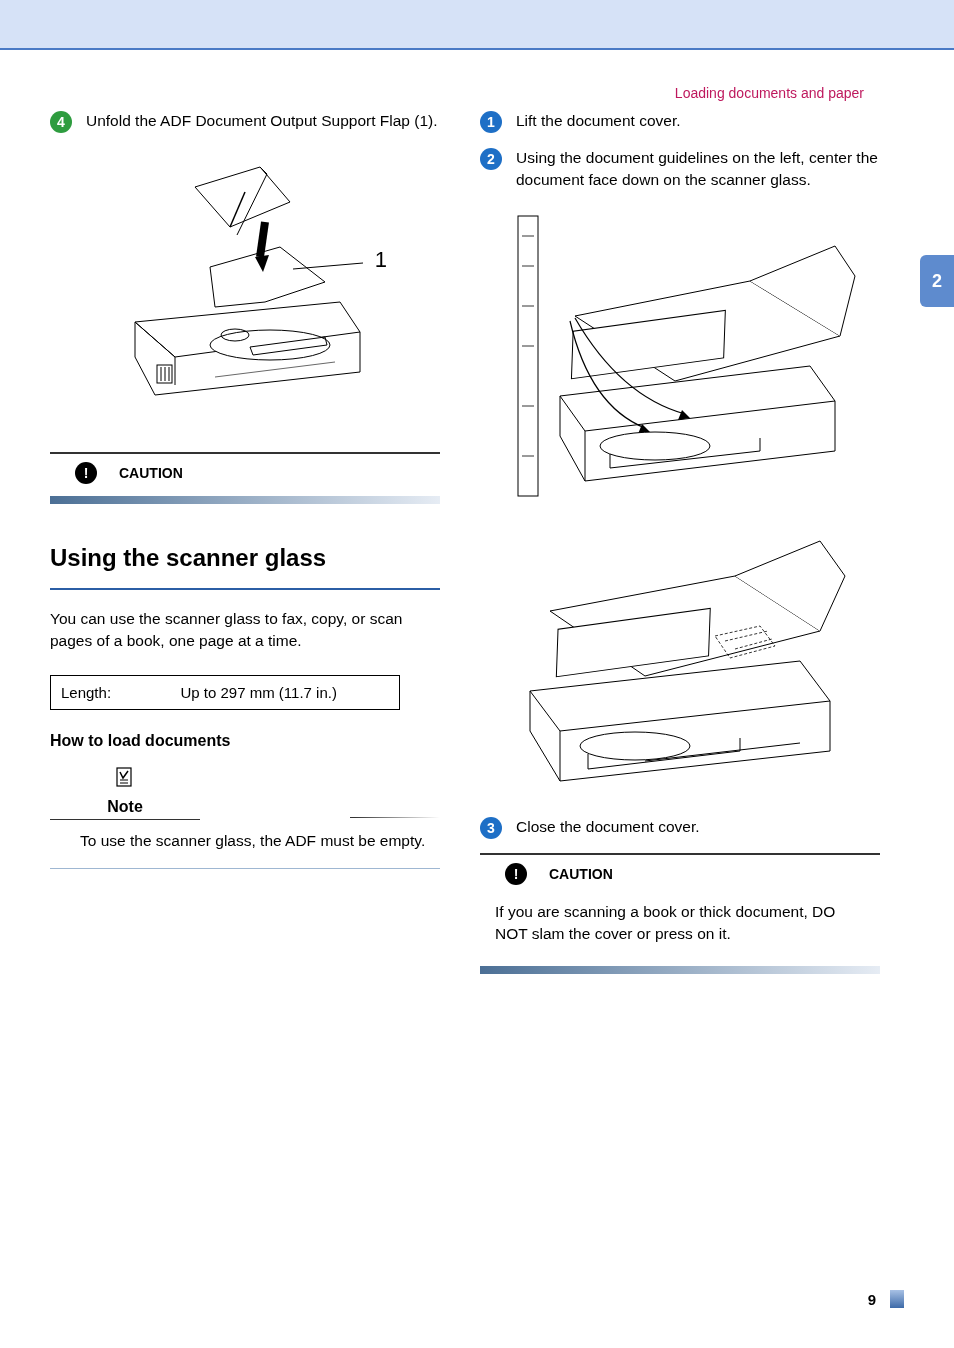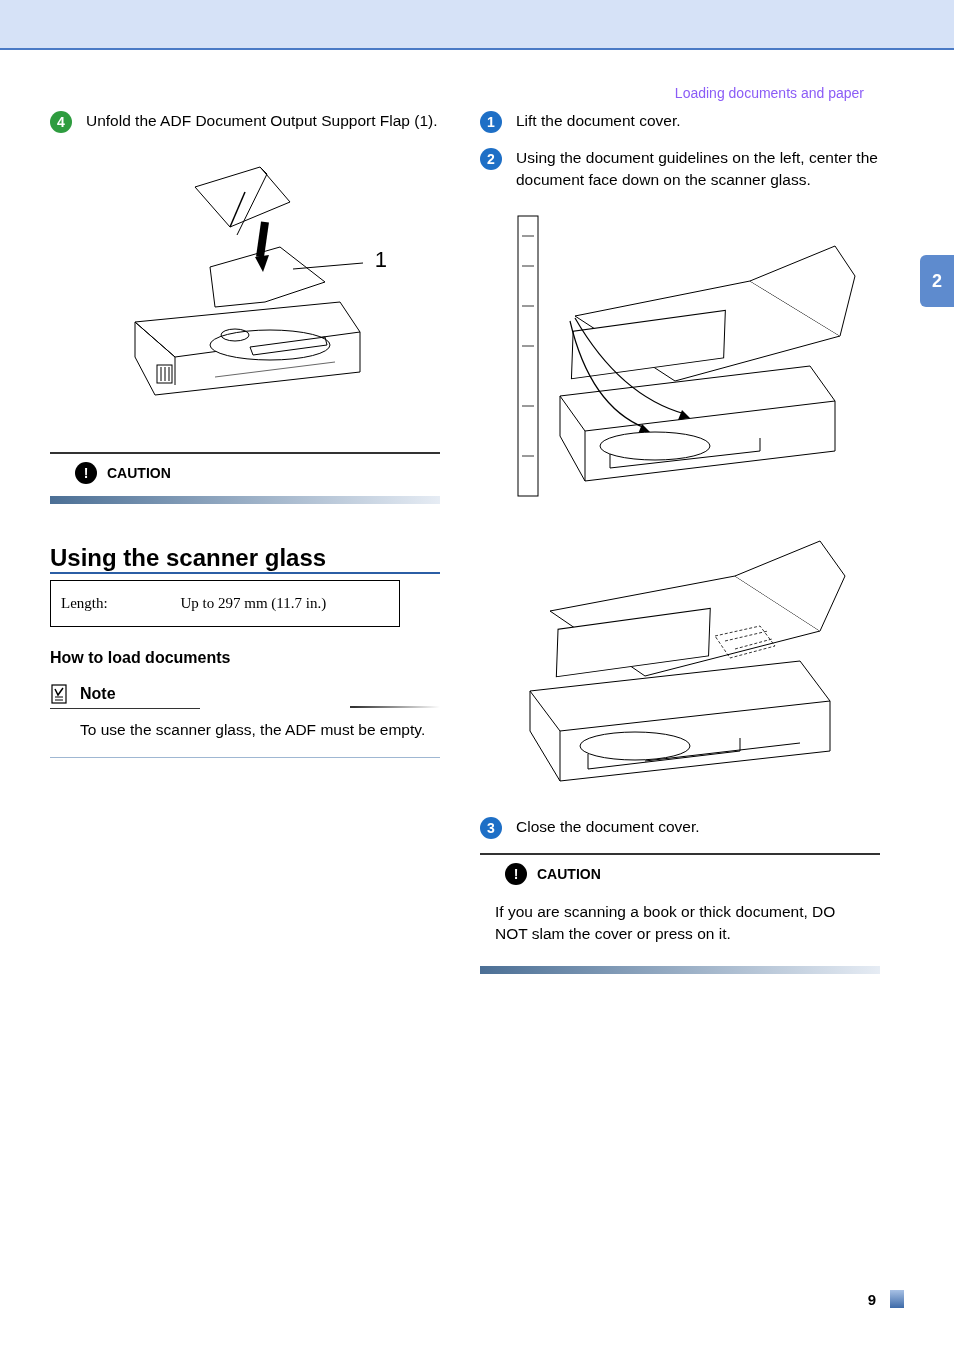--- a/index.html
+++ b/index.html
@@ -14,21 +14,21 @@
     .top-bar {
       height: 50px;
       background: #d6e2f7;
       border-bottom: 2px solid #4a7ac5;
     }
     .breadcrumb {
       position: absolute;
       top: 85px;
       right: 90px;
       font-size: 14px;
-      color: #8b5cf6;
+      color: #be185d;
     }
     .page-wrap {
       padding: 60px 50px 40px 50px;
       position: relative;
     }
     .two-col {
       display: flex;
       gap: 40px;
     }
     .col {
@@ -78,66 +78,66 @@
       gap: 10px;
       padding: 8px 0 8px 25px;
     }
     .caution-icon {
       width: 22px; height: 22px; background: #000;
       color: #fff; border-radius: 50%;
       display: flex; align-items: center; justify-content: center;
       font-size: 14px; font-weight: bold;
     }
     .caution-label {
-      font-size: 14px; font-weight: bold;
+      font-size: 14px; font-weight: bold; margin-left: 12px;
     }
     .caution-body {
       font-size: 15.5px; line-height: 1.45;
       padding: 8px 10px 16px 15px;
     }
     .grad-bar {
       height: 8px;
       background: linear-gradient(to right, #4b6f95, #e6ecf4);
       margin-top: 4px;
     }
     .section-title {
       font-size: 24px; font-weight: bold;
       margin-top: 40px; margin-bottom: 6px;
-      padding-bottom: 0;
+      padding-bottom: 16px;
       border-bottom: 2px solid #2b5ea5;
       color: #000;
     }
     .section-intro {
       font-size: 15.5px; line-height: 1.45;
       margin-top: 18px; margin-bottom: 22px;
     }
     .subhead {
       font-size: 16px; font-weight: bold;
       margin-top: 22px; margin-bottom: 14px;
     }
     table.spec {
       border-collapse: collapse;
       width: 350px;
       font-size: 15px;
       border: 1px solid #000;
     }
     table.spec td {
-      padding: 14px 10px;
-      font-family: Liberation Serif, serif;
+      padding: 8px 10px;
     }
     table.spec td:first-child { width: 120px; }
     .note-box {
       margin-top: 16px;
       border-bottom: 1px solid #9fb7d2;
     }
     .note-header {
       display: flex; align-items: center; gap: 10px;
       border-bottom: 1.5px solid #333;
       width: 150px;
       padding-bottom: 3px;
+      flex-direction: column;
     }
     .note-rule-fade {
       flex: 1;
       height: 1.5px;
       background: linear-gradient(to right, #333 0%, #333 5%, transparent 100%);
       margin-left: 150px;
       margin-top: -1.5px;
       position: relative;
       top: -1.5px;
     }
@@ -220,20 +220,21 @@
 
       <div class="caution-box">
         <div class="caution-header">
           <div class="caution-icon">!</div>
           <div class="caution-label">CAUTION</div>
         </div>
         <div class="grad-bar"></div>
       </div>
 
       <h2 class="section-title">Using the scanner glass</h2>
+      <p class="section-intro">You can use the scanner glass to fax, copy, or scan pages of a book, one page at a time.</p>
 
       <table class="spec">
         <tbody>
             <tr>
           <td>Length:</td>
           <td>Up to 297 mm (11.7 in.)</td>
         </tr>
       </tbody>
         </table>
 

